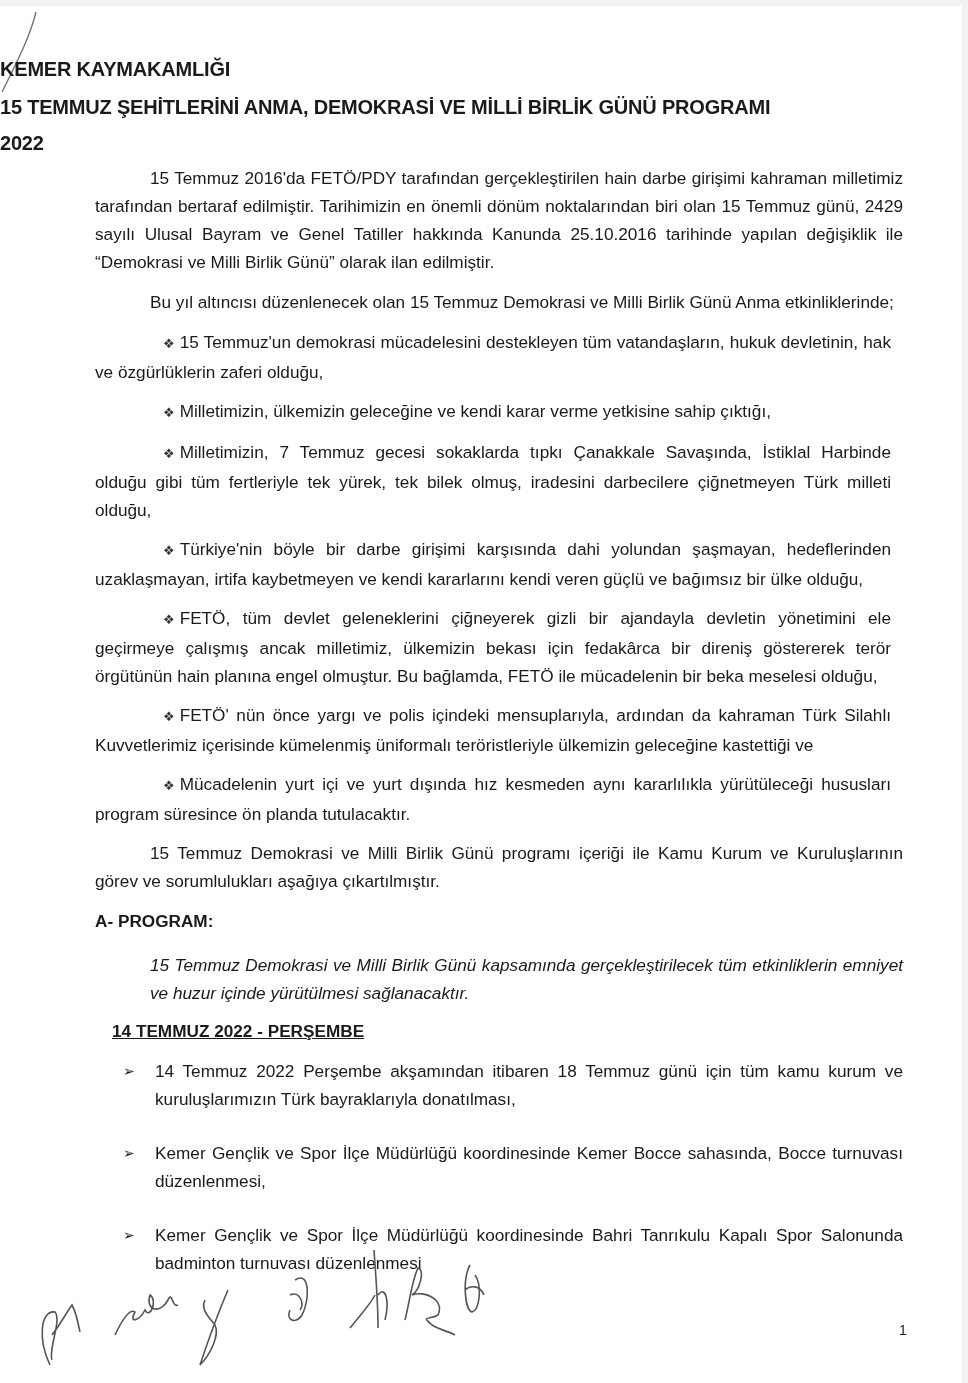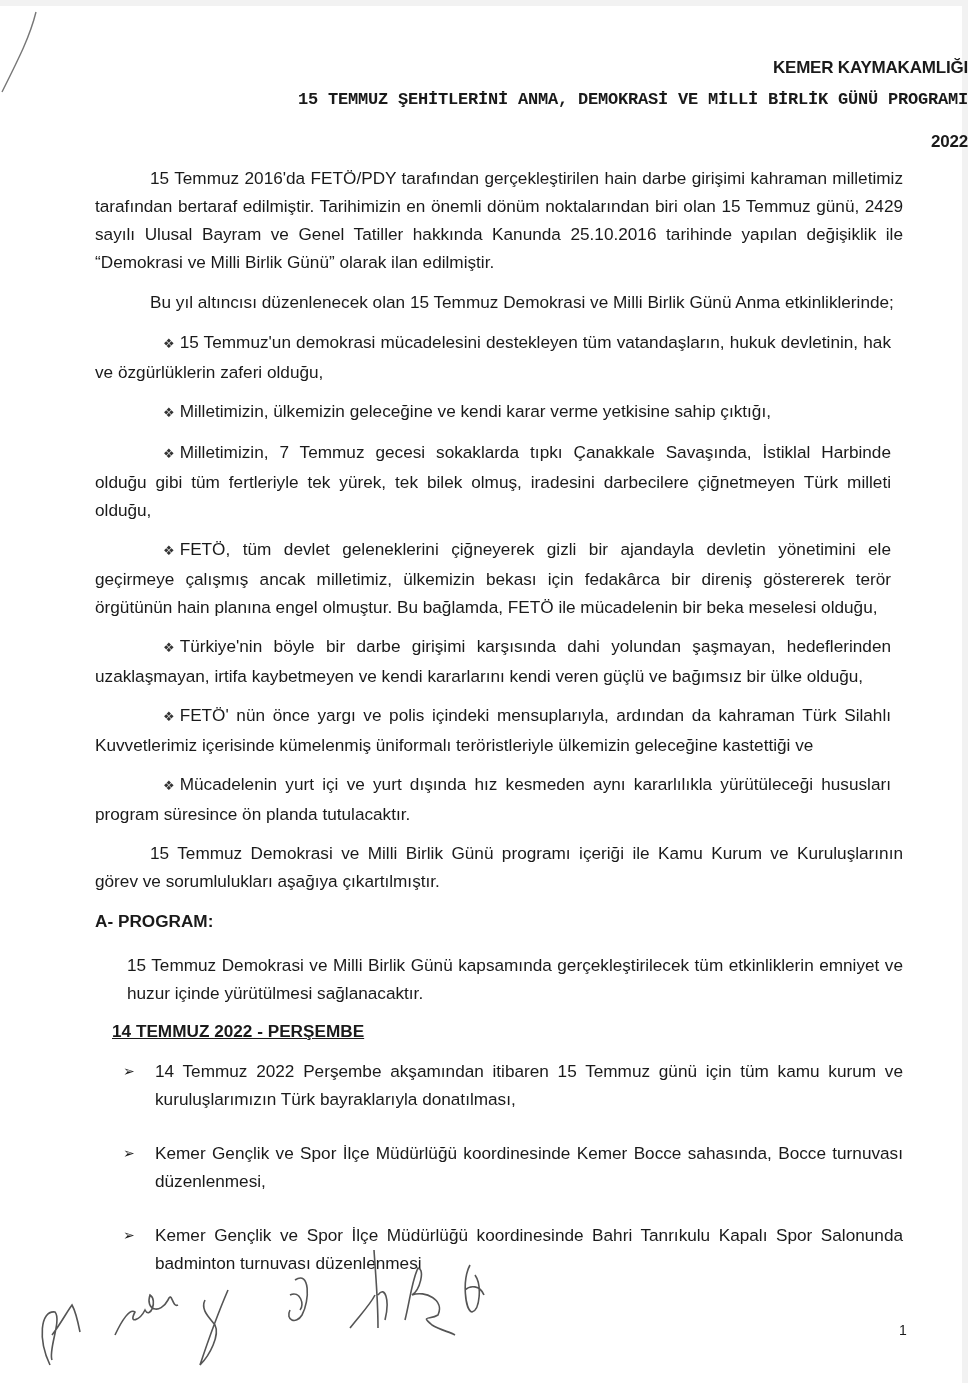--- a/index.html
+++ b/index.html
@@ -11,35 +11,35 @@
     position: relative;
   }
   .page {
     position: absolute; left: 0; top: 6px; width: 962px; height: 1377px;
     background: #ffffff;
   }
   .margin-mark {
     position: absolute; left: 0; top: 0; width: 80px; height: 100px;
   }
   .title {
-    position: absolute; left: 0; width: 968px; text-align: right;
-    font-weight: bold; font-size: 17px; letter-spacing: -0.2px;
+    position: absolute; left: 0; width: 968px; text-align: left;
+    font-weight: bold; font-size: 20px; letter-spacing: -0.2px;
   }
   .t1 { top: 52px; }
-  .t2 { top: 84px; font-family: Liberation Mono, monospace; }
+  .t2 { top: 90px; }
   .t3 { top: 126px; }
   .body {
     position: absolute; left: 95px; width: 808px; top: 158px;
     font-size: 17.2px; line-height: 28px; text-align: justify;
   }
   .para { margin: 0 0 12px 0; text-indent: 55px; }
   .bullet { margin: 0 12px 11px 0; text-indent: 34px; }
   .bullet .glyph { display: inline-block; margin-right: 5px; font-size: 13px; color:#333; }
   .section-head { font-weight: bold; margin: 10px 0 16px 0; }
-  .indent-block { margin: 0 0 10px 32px; text-indent: 0; }
+  .indent-block { margin: 0 0 10px 55px; text-indent: 0; font-style: italic; }
   .day-head { font-weight: bold; text-decoration: underline; margin: 8px 0 12px 17px; }
   .arrow-item { position: relative; margin: 0 0 26px 60px; text-indent: 0; }
   .arrow-item .arrow { position: absolute; left: -32px; top: 0; font-size: 14px; }
   .signatures { position: absolute; left: 0; top: 1240px; width: 968px; height: 140px; }
   .page-num { position: absolute; left: 899px; top: 1322px; font-size: 14px; }
 </style>
 </head>
 <body>
 
 <div class="page">
@@ -52,33 +52,33 @@
   <div class="title t2">15 TEMMUZ ŞEHİTLERİNİ ANMA, DEMOKRASİ VE MİLLİ BİRLİK GÜNÜ PROGRAMI</div>
   <div class="title t3">2022</div>
 
   <div class="body">
     <p class="para">15 Temmuz 2016'da FETÖ/PDY tarafından gerçekleştirilen hain darbe girişimi kahraman milletimiz tarafından bertaraf edilmiştir. Tarihimizin en önemli dönüm noktalarından biri olan 15 Temmuz günü, 2429 sayılı Ulusal Bayram ve Genel Tatiller hakkında Kanunda 25.10.2016 tarihinde yapılan değişiklik ile “Demokrasi ve Milli Birlik Günü” olarak ilan edilmiştir.</p>
     <p class="para">Bu yıl altıncısı düzenlenecek olan 15 Temmuz Demokrasi ve Milli Birlik Günü Anma etkinliklerinde;</p>
 
     <p class="bullet"><span class="glyph">❖</span><span>15 Temmuz'un demokrasi mücadelesini destekleyen tüm vatandaşların, hukuk devletinin, hak ve özgürlüklerin zaferi olduğu,</span></p>
     <p class="bullet"><span class="glyph">❖</span><span>Milletimizin, ülkemizin geleceğine ve kendi karar verme yetkisine sahip çıktığı,</span></p>
     <p class="bullet"><span class="glyph">❖</span><span>Milletimizin, 7 Temmuz gecesi sokaklarda tıpkı Çanakkale Savaşında, İstiklal Harbinde olduğu gibi tüm fertleriyle tek yürek, tek bilek olmuş, iradesini darbecilere çiğnetmeyen Türk milleti olduğu,</span></p>
+    <p class="bullet"><span class="glyph">❖</span><span>Türkiye'nin böyle bir darbe girişimi karşısında dahi yolundan şaşmayan, hedeflerinden uzaklaşmayan, irtifa kaybetmeyen ve kendi kararlarını kendi veren güçlü ve bağımsız bir ülke olduğu,</span></p>
     <p class="bullet"><span class="glyph">❖</span><span>FETÖ, tüm devlet geleneklerini çiğneyerek gizli bir ajandayla devletin yönetimini ele geçirmeye çalışmış ancak milletimiz, ülkemizin bekası için fedakârca bir direniş göstererek terör örgütünün hain planına engel olmuştur. Bu bağlamda, FETÖ ile mücadelenin bir beka meselesi olduğu,</span></p>
-    <p class="bullet"><span class="glyph">❖</span><span>Türkiye'nin böyle bir darbe girişimi karşısında dahi yolundan şaşmayan, hedeflerinden uzaklaşmayan, irtifa kaybetmeyen ve kendi kararlarını kendi veren güçlü ve bağımsız bir ülke olduğu,</span></p>
     <p class="bullet"><span class="glyph">❖</span><span>FETÖ' nün önce yargı ve polis içindeki mensuplarıyla, ardından da kahraman Türk Silahlı Kuvvetlerimiz içerisinde kümelenmiş üniformalı teröristleriyle ülkemizin geleceğine kastettiği ve</span></p>
     <p class="bullet"><span class="glyph">❖</span><span>Mücadelenin yurt içi ve yurt dışında hız kesmeden aynı kararlılıkla yürütüleceği hususları program süresince ön planda tutulacaktır.</span></p>
 
     <p class="para">15 Temmuz Demokrasi ve Milli Birlik Günü programı içeriği ile Kamu Kurum ve Kuruluşlarının görev ve sorumlulukları aşağıya çıkartılmıştır.</p>
 
     <div class="section-head">A- PROGRAM:</div>
     <p class="indent-block">15 Temmuz Demokrasi ve Milli Birlik Günü kapsamında gerçekleştirilecek tüm etkinliklerin emniyet ve huzur içinde yürütülmesi sağlanacaktır.</p>
 
     <div class="day-head">14 TEMMUZ 2022 - PERŞEMBE</div>
 
-    <p class="arrow-item"><span class="arrow">➢</span><span>14 Temmuz 2022 Perşembe akşamından itibaren 15 Temmuz günü için tüm kamu kurum ve kuruluşlarımızın Türk bayraklarıyla donatılması,</span></p>
+    <p class="arrow-item"><span class="arrow">➢</span><span>14 Temmuz 2022 Perşembe akşamından itibaren 18 Temmuz günü için tüm kamu kurum ve kuruluşlarımızın Türk bayraklarıyla donatılması,</span></p>
     <p class="arrow-item"><span class="arrow">➢</span><span>Kemer Gençlik ve Spor İlçe Müdürlüğü koordinesinde Kemer Bocce sahasında, Bocce turnuvası düzenlenmesi,</span></p>
     <p class="arrow-item"><span class="arrow">➢</span><span>Kemer Gençlik ve Spor İlçe Müdürlüğü koordinesinde Bahri Tanrıkulu Kapalı Spor Salonunda badminton turnuvası düzenlenmesi</span></p>
   </div>
 </div>
 
 <svg class="signatures" viewBox="0 0 968 140">
   <g stroke="#555" stroke-width="1.6" fill="none">
     <path d="M50 125 C38 100, 40 70, 55 72 C62 80, 48 110, 52 120 M52 95 C60 85, 68 70, 72 65 C76 72, 78 82, 80 92"></path>
     <path d="M115 95 C122 80, 130 68, 135 72 C128 85, 140 80, 145 70 C150 80, 158 60, 150 55 C145 70, 160 75, 168 60 C172 50, 172 68, 178 65"></path>
     <path d="M205 60 C200 70, 210 78, 215 85 C220 95, 210 115, 200 125 C205 110, 215 80, 228 50"></path>

